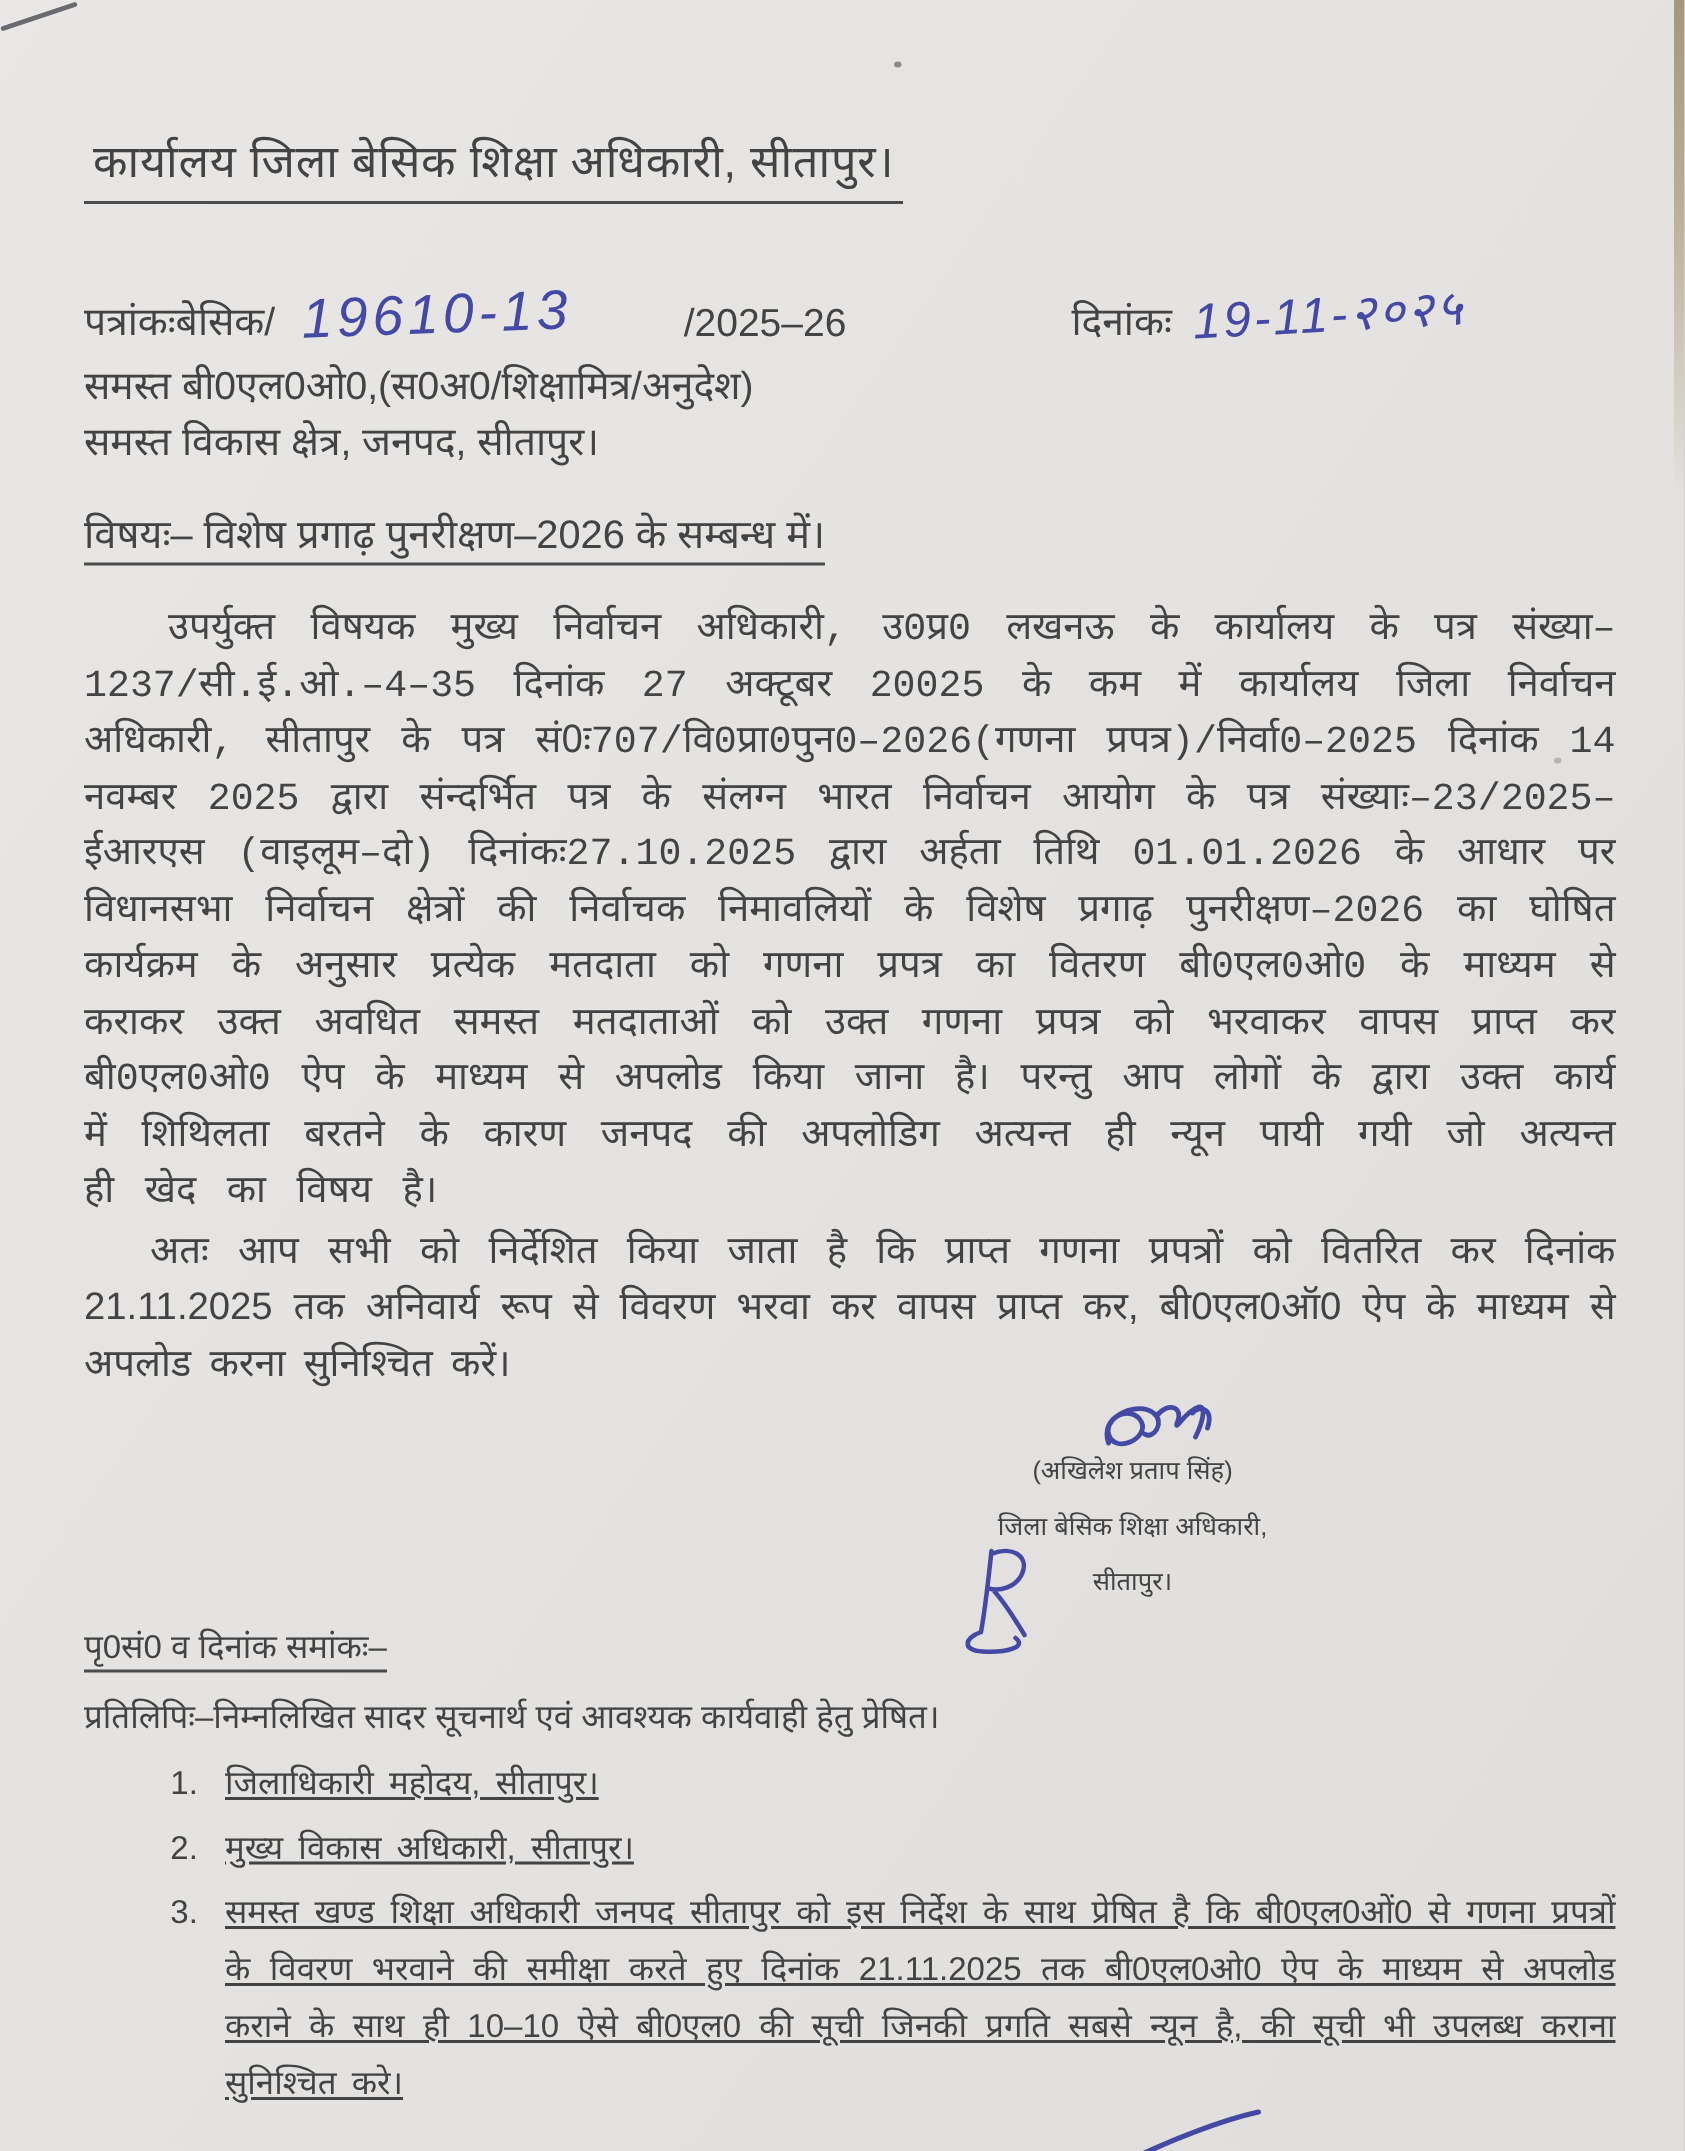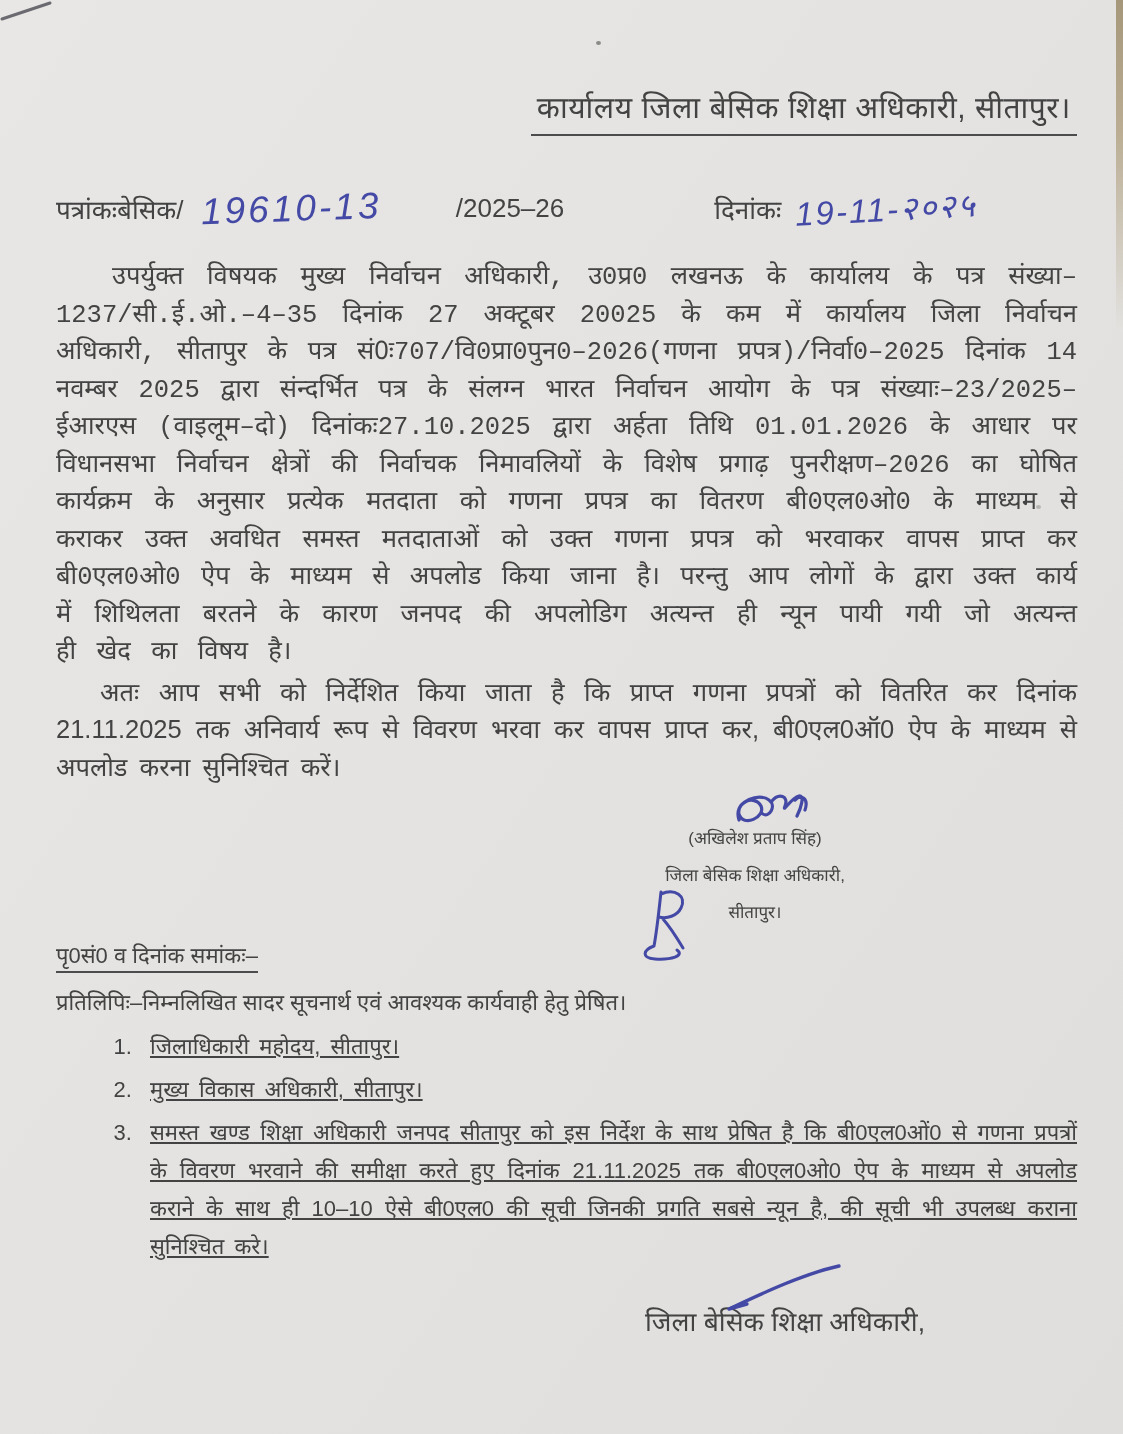--- a/index.html
+++ b/index.html
@@ -6,30 +6,30 @@
   .page{
     position:relative;
     width:1123px;height:1434px;
     margin:0 auto;
     background:linear-gradient(125deg,#e8e7e5 0%,#e4e3e1 45%,#dfdedc 100%);
     overflow:hidden;
     font-family:"Liberation Sans","DejaVu Sans",sans-serif;
     color:#434343;
   }
   .content{padding:86px 46px 0 56px;}
-  .title-wrap{text-align:right;margin:0 0 2px 0;}
+  .title-wrap{text-align:left;margin:0 0 2px 0;}
   .title{
     display:inline-block;
     font-size:30px;font-weight:normal;
     letter-spacing:0.5px;
     border-bottom:2px solid #4c4c4c;
     padding:0 6px 7px 6px;
   }
   .ref-line{
-    display:flex;align-items:center;
+    display:flex;align-items:flex-end;
     margin-top:50px;font-size:26px;white-space:nowrap;
   }
   .hw{color:#4449a6;font-style:italic;}
   .hw-number{
     display:inline-block;font-size:37px;letter-spacing:3px;
     transform:rotate(-2deg);margin:0 0 0 18px;font-weight:500;
   }
   .ref-year{margin-left:74px;}
   .ref-date-label{margin-left:150px;}
   .hw-date{
@@ -90,21 +90,28 @@
     </div>
 
     <div class="ref-line">
       <span>पत्रांकःबेसिक/</span>
       <span class="hw hw-number">19610-13</span>
       <span class="ref-year">/2025–26</span>
       <span class="ref-date-label">दिनांकः</span>
       <span class="hw hw-date">19-11-२०२५</span>
     </div>
 
+    <div class="addressee">
+      <div>समस्त बी0एल0ओ0,(स0अ0/शिक्षामित्र/अनुदेश)</div>
+      <div>समस्त विकास क्षेत्र, जनपद, सीतापुर।</div>
+    </div>
 
+    <div class="subject-wrap">
+      <span class="subject">विषयः– विशेष प्रगाढ़ पुनरीक्षण–2026 के सम्बन्ध में।</span>
+    </div>
 
     <p class="para para1">उपर्युक्त विषयक मुख्य निर्वाचन अधिकारी, उ0प्र0 लखनऊ के कार्यालय के पत्र संख्या–1237/सी.ई.ओ.–4–35 दिनांक 27 अक्टूबर 20025 के कम में कार्यालय जिला निर्वाचन अधिकारी, सीतापुर के पत्र सं0ः707/वि0प्रा0पुन0–2026(गणना प्रपत्र)/निर्वा0–2025 दिनांक 14 नवम्बर 2025 द्वारा संन्दर्भित पत्र के संलग्न भारत निर्वाचन आयोग के पत्र संख्याः–23/2025–ईआरएस (वाइलूम–दो) दिनांकः27.10.2025 द्वारा अर्हता तिथि 01.01.2026 के आधार पर विधानसभा निर्वाचन क्षेत्रों की निर्वाचक निमावलियों के विशेष प्रगाढ़ पुनरीक्षण–2026 का घोषित कार्यक्रम के अनुसार प्रत्येक मतदाता को गणना प्रपत्र का वितरण बी0एल0ओ0 के माध्यम से कराकर उक्त अवधित समस्त मतदाताओं को उक्त गणना प्रपत्र को भरवाकर वापस प्राप्त कर बी0एल0ओ0 ऐप के माध्यम से अपलोड किया जाना है। परन्तु आप लोगों के द्वारा उक्त कार्य में शिथिलता बरतने के कारण जनपद की अपलोडिग अत्यन्त ही न्यून पायी गयी जो अत्यन्त ही खेद का विषय है।</p>
     <p class="para para2">अतः आप सभी को निर्देशित किया जाता है कि प्राप्त गणना प्रपत्रों को वितरित कर दिनांक 21.11.2025 तक अनिवार्य रूप से विवरण भरवा कर वापस प्राप्त कर, बी0एल0ऑ0 ऐप के माध्यम से अपलोड करना सुनिश्चित करें।</p>
 
     <div class="sig-block">
       <svg class="sig-scribble" width="100" height="52" viewBox="0 0 100 52">
         <path d="M14,34 C8,16 30,8 36,20 C41,31 18,42 14,28 C11,16 34,6 44,14 C52,20 44,32 38,28 M46,16 C54,6 64,10 60,20 C57,28 66,12 74,10 C80,9 76,22 72,30 M70,14 C76,8 84,12 80,24" stroke="#4449a6" stroke-width="3.2" fill="none" stroke-linecap="round" stroke-linejoin="round"></path>
       </svg>
       <div>(अखिलेश प्रताप सिंह)</div>
       <div>जिला बेसिक शिक्षा अधिकारी,</div>

